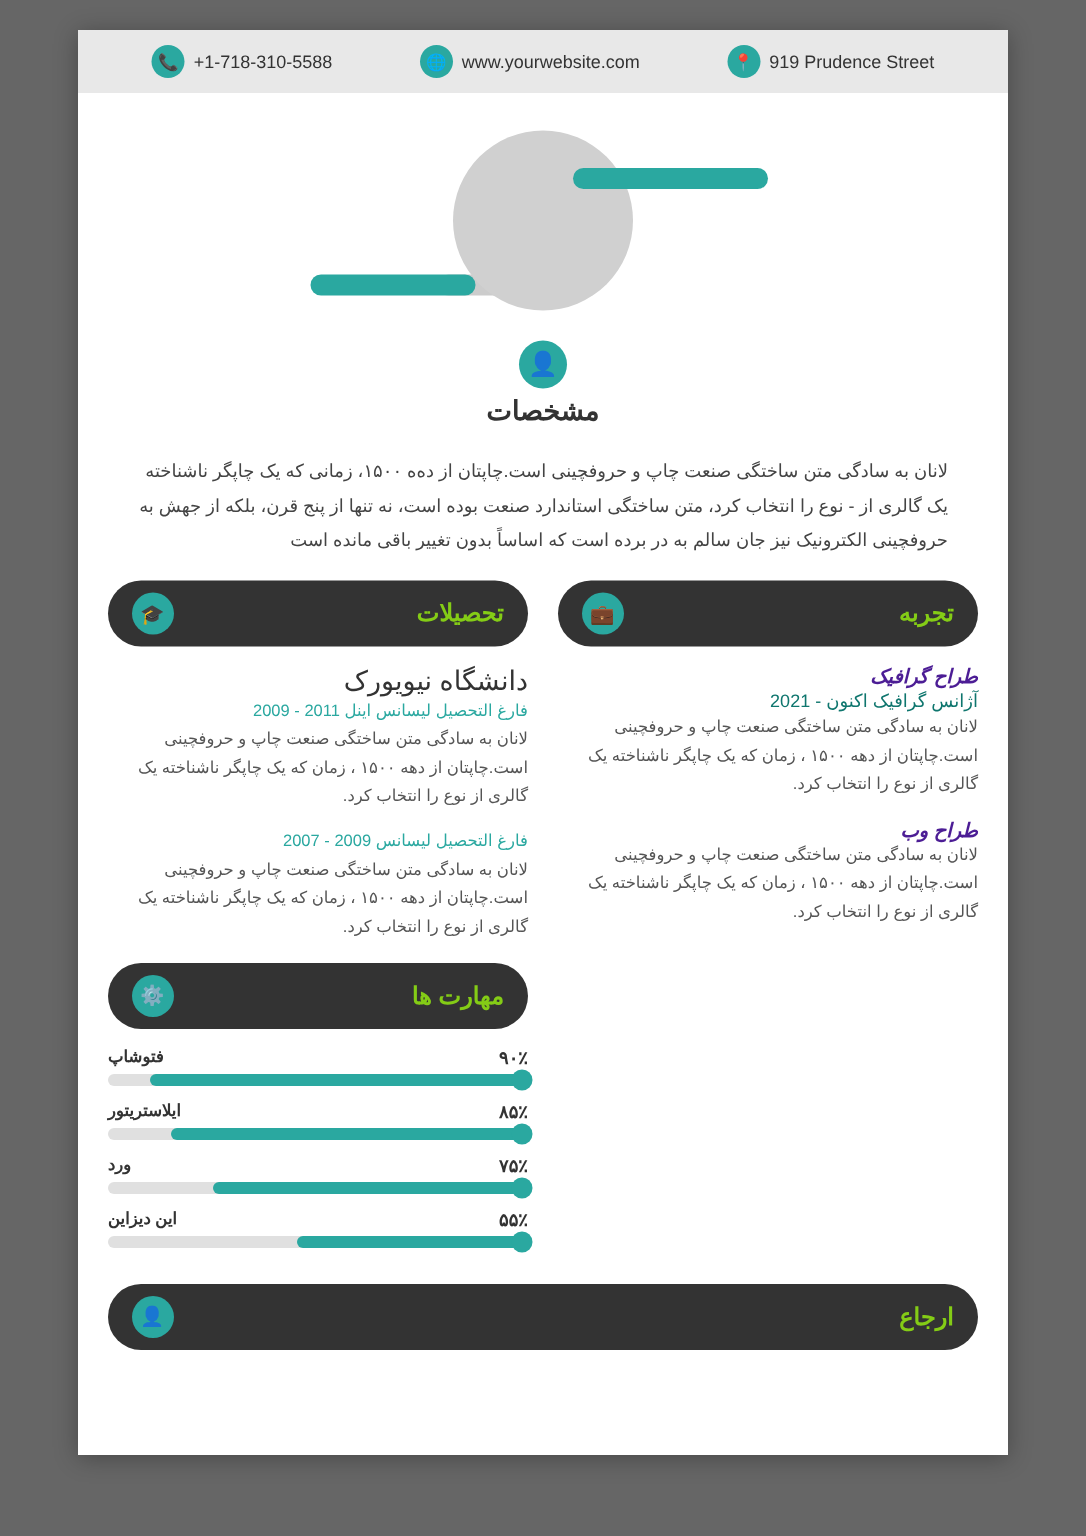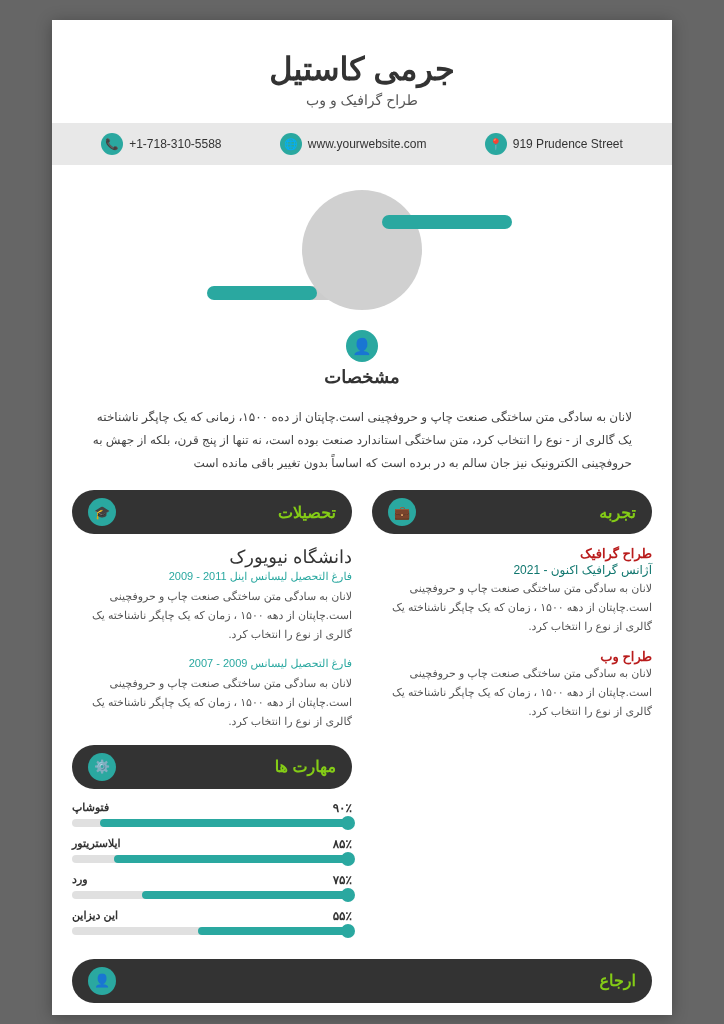--- a/index.html
+++ b/index.html
@@ -201,21 +201,22 @@
     }
     
     .exp-item {
       margin-bottom: 14px;
       direction: rtl;
       text-align: right;
     }
     .exp-role {
       font-size: 13px;
       font-weight: bold;
-      color: #b91c1c;
+      color: #4c1d95;
+      font-style: italic;
     }
     .exp-company {
       font-size: 12px;
       color: #0f766e;
       margin: 2px 0;
     }
     .exp-desc {
       font-size: 11px;
       color: #555;
       line-height: 1.7;
@@ -286,24 +287,20 @@
     .references-section {
       padding: 0 20px;
       margin-top: 14px;
     }
   </style>
 </head>
 <body>
 
 <div class="page">
 
-  <div class="header">
-    <div class="header-name">جرمی کاستیل</div>
-    <div class="header-title">طراح گرافیک و وب</div>
-  </div>
 
   <div class="contact-bar">
     <div class="contact-item">
       <div class="contact-icon">📞</div>
       <span>+1-718-310-5588</span>
     </div>
     <div class="contact-item">
       <div class="contact-icon">🌐</div>
       <span>www.yourwebsite.com</span>
     </div>

